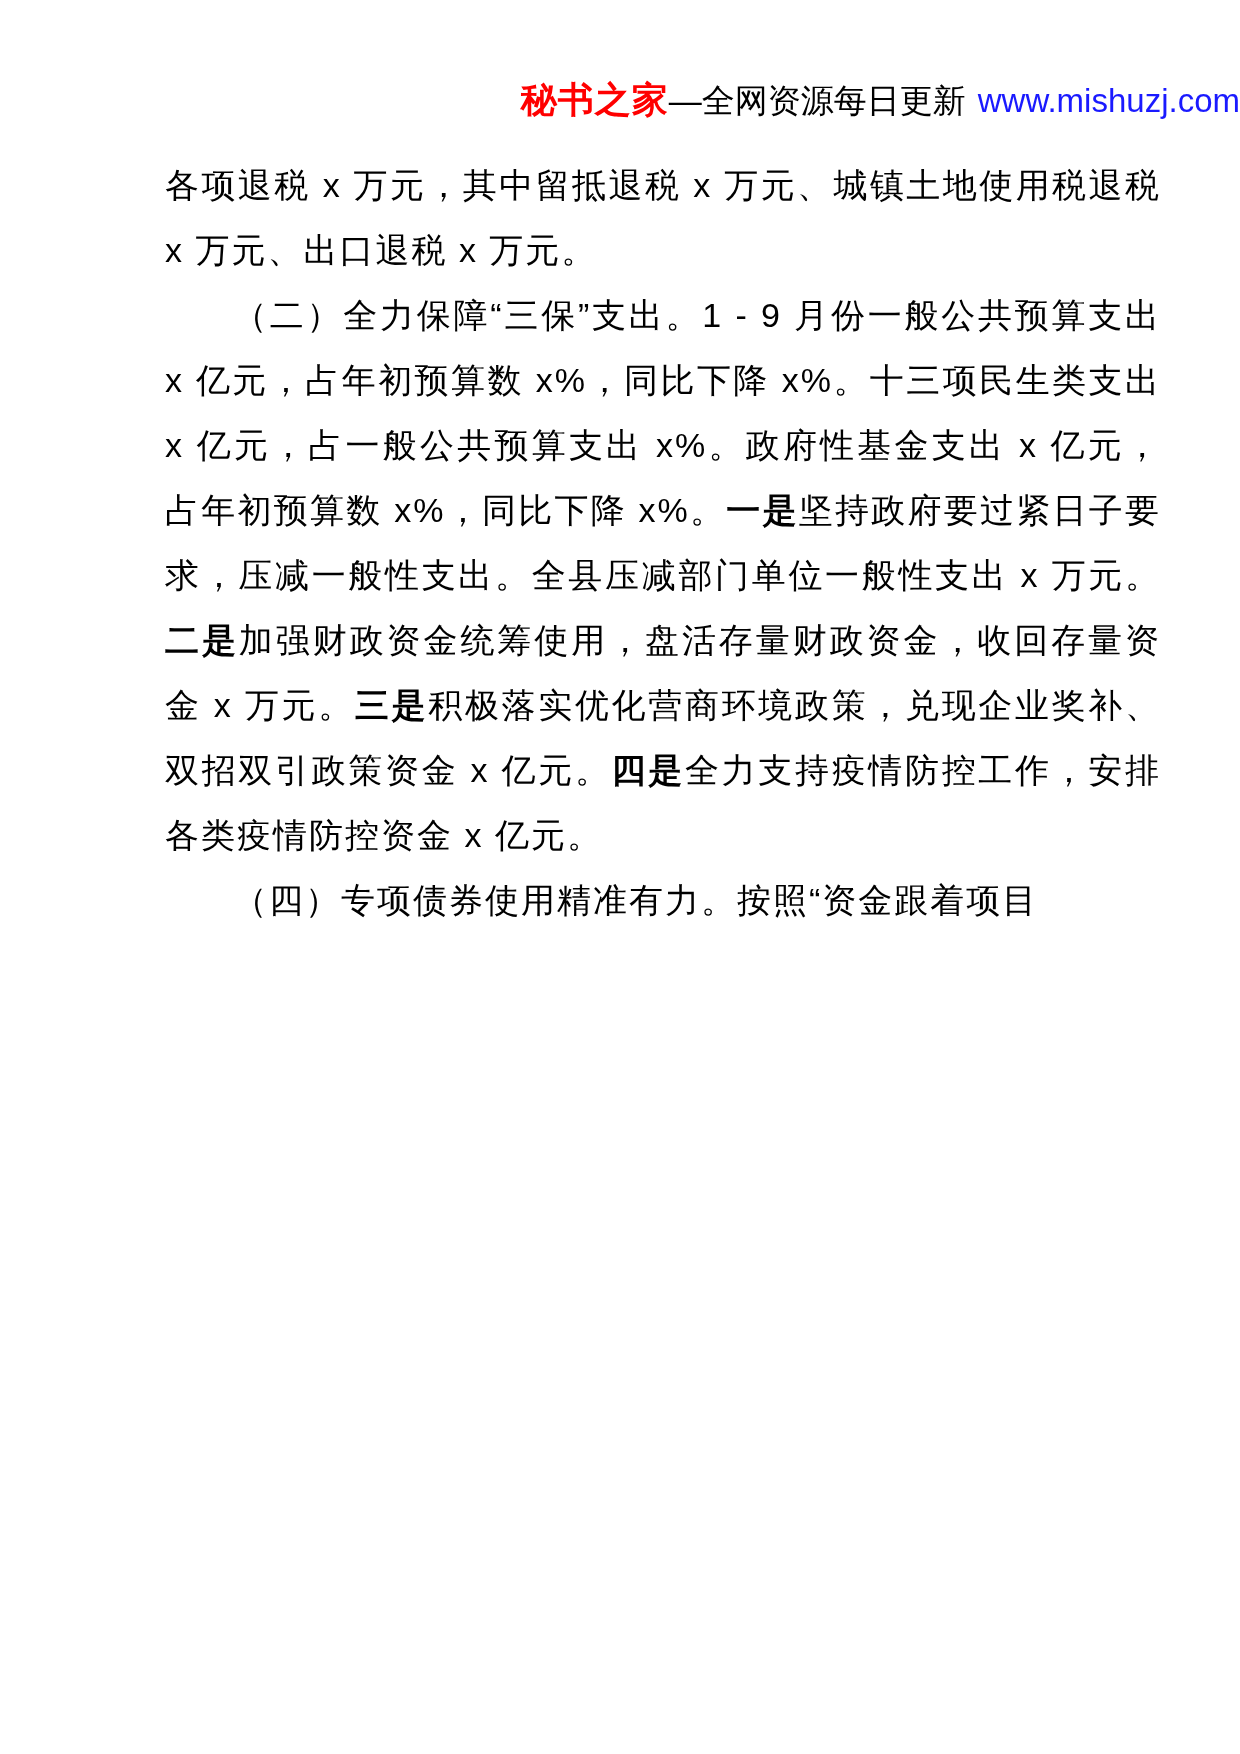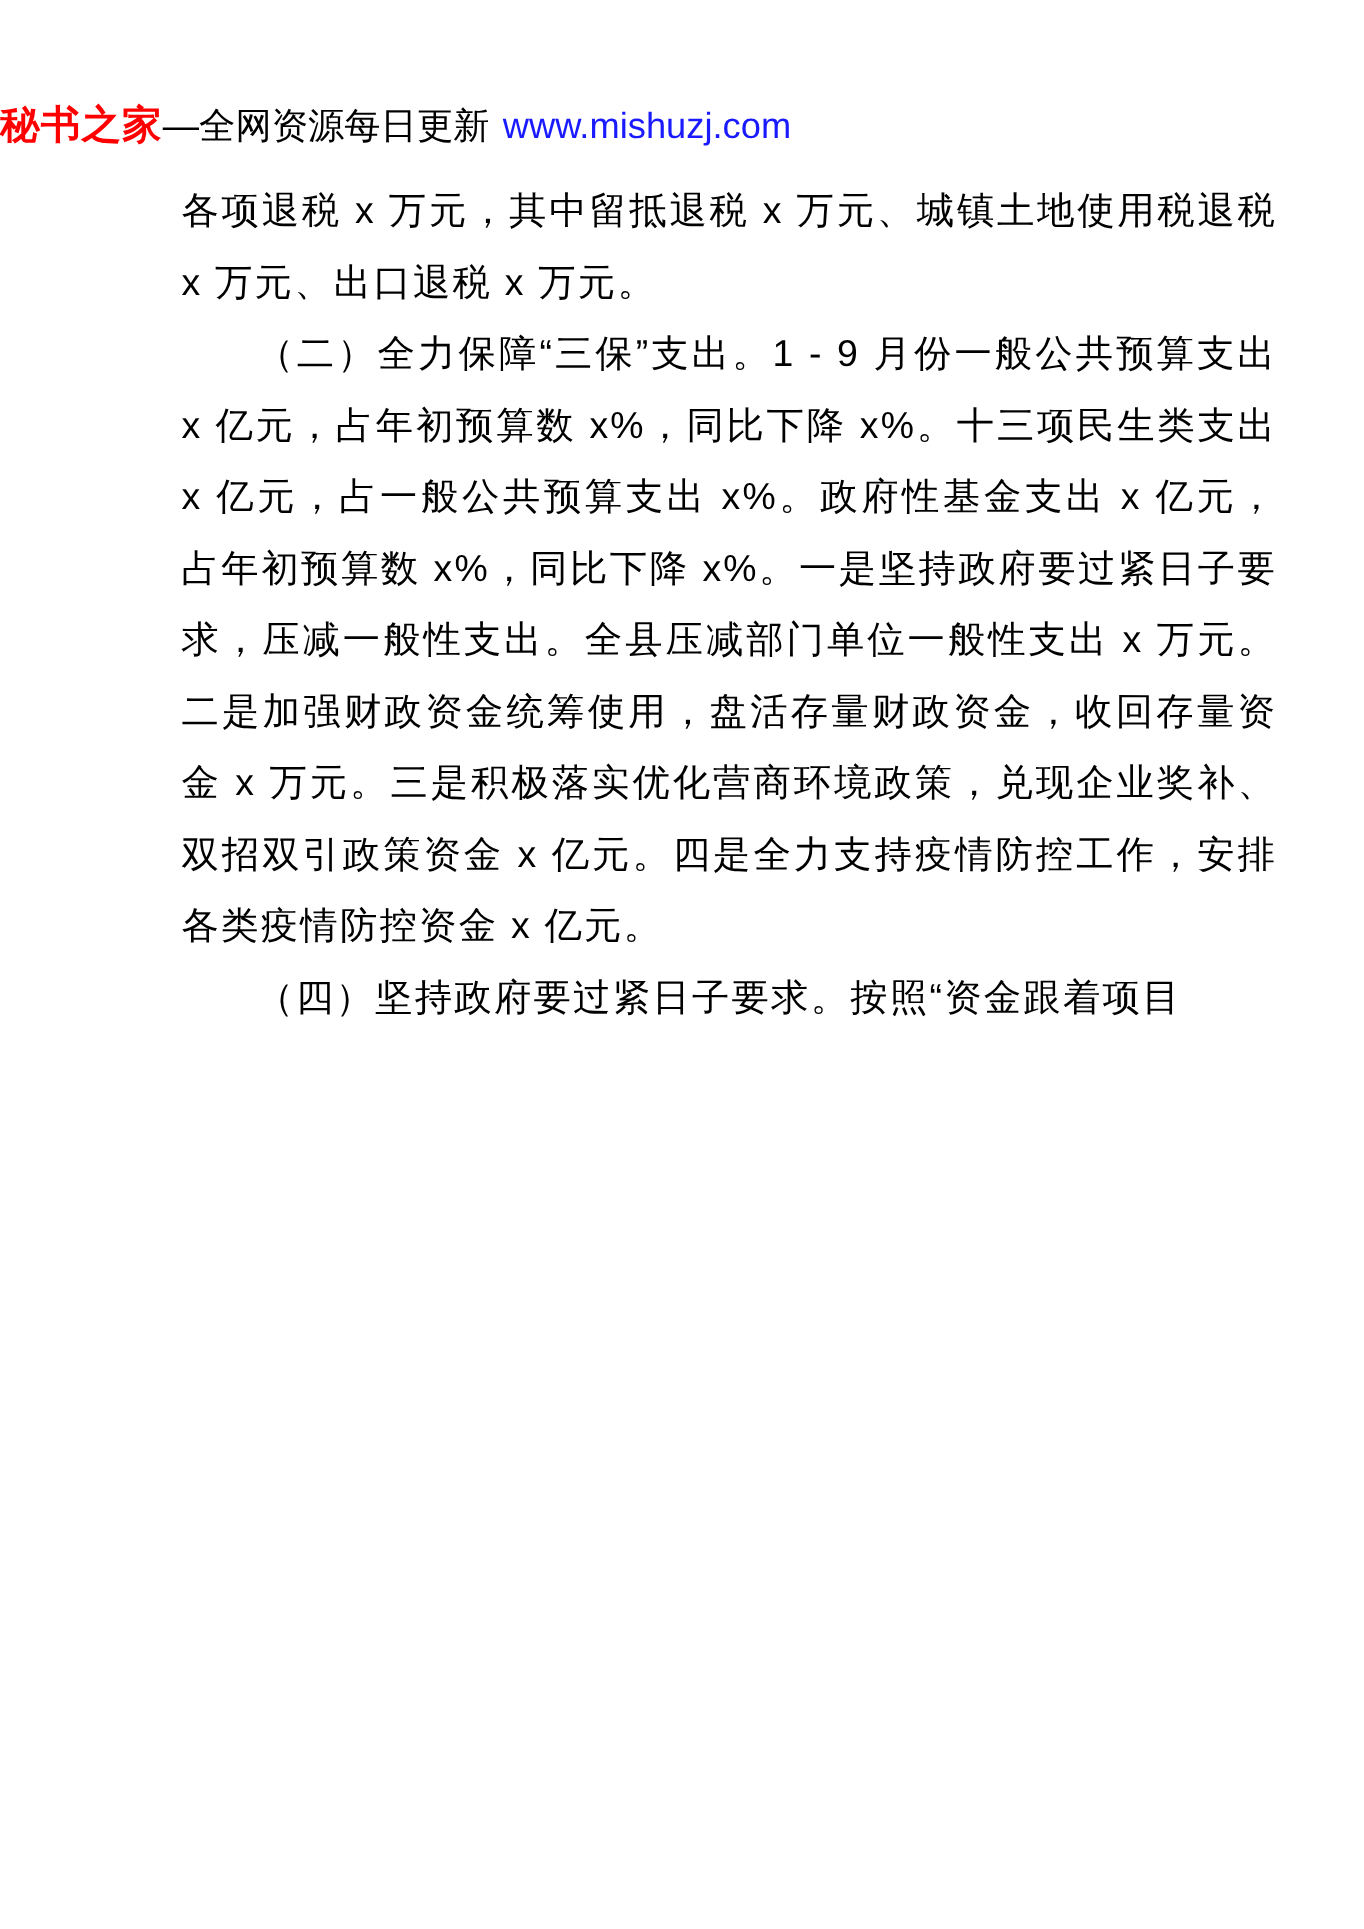--- a/index.html
+++ b/index.html
@@ -11,24 +11,24 @@
     position: relative;
     width: 1240px;
     height: 1754px;
     margin: 0 auto;
     background: #ffffff;
     font-family: "Liberation Sans", sans-serif;
     color: #000000;
     overflow: hidden;
   }
   .site-header {
-    padding-top: 86px;
-    text-align: left;
+    padding-top: 68px;
+    text-align: right;
     font-size: 33px;
-    line-height: 53px;
+    line-height: 64px;
     white-space: nowrap;
   }
   .site-name {
     color: #ff0000;
     font-weight: bold;
     font-size: 36px;
     letter-spacing: 1px;
   }
   .tagline {
     color: #000000;
@@ -48,28 +48,28 @@
     text-justify: inter-ideograph;
   }
   .para {
     margin: 0;
     padding: 0;
   }
   .para.indent {
     text-indent: 2em;
   }
   .seg-bold {
-    font-weight: normal;
+    font-weight: bold;
   }
 </style>
 </head>
 <body>
 
 <div class="page">
   <div class="site-header">
     <span class="site-name">秘书之家</span><span class="tagline">—全网资源每日更新</span><span class="site-url">www.mishuzj.com</span>
   </div>
   <div class="document-body">
       <p class="para"><span class="seg">各项退税 x 万元，其中留抵退税 x 万元、城镇土地使用税退税 x 万元、出口退税 x 万元。</span></p>
       <p class="para indent"><span class="seg">（二）全力保障“三保”支出。1 - 9 月份一般公共预算支出 x 亿元，占年初预算数 x%，同比下降 x%。十三项民生类支出 x 亿元，占一般公共预算支出 x%。政府性基金支出 x 亿元，占年初预算数 x%，同比下降 x%。</span><span class="seg seg-bold">一是</span><span class="seg">坚持政府要过紧日子要求，压减一般性支出。全县压减部门单位一般性支出 x 万元。</span><span class="seg seg-bold">二是</span><span class="seg">加强财政资金统筹使用，盘活存量财政资金，收回存量资金 x 万元。</span><span class="seg seg-bold">三是</span><span class="seg">积极落实优化营商环境政策，兑现企业奖补、双招双引政策资金 x 亿元。</span><span class="seg seg-bold">四是</span><span class="seg">全力支持疫情防控工作，安排各类疫情防控资金 x 亿元。</span></p>
-      <p class="para indent"><span class="seg">（四）坚持政府要过紧日子要求。按照“资金跟着项目</span></p>
+      <p class="para indent"><span class="seg">（四）专项债券使用精准有力。按照“资金跟着项目</span></p>
     </div>
 </div>
 
 </body></html>

